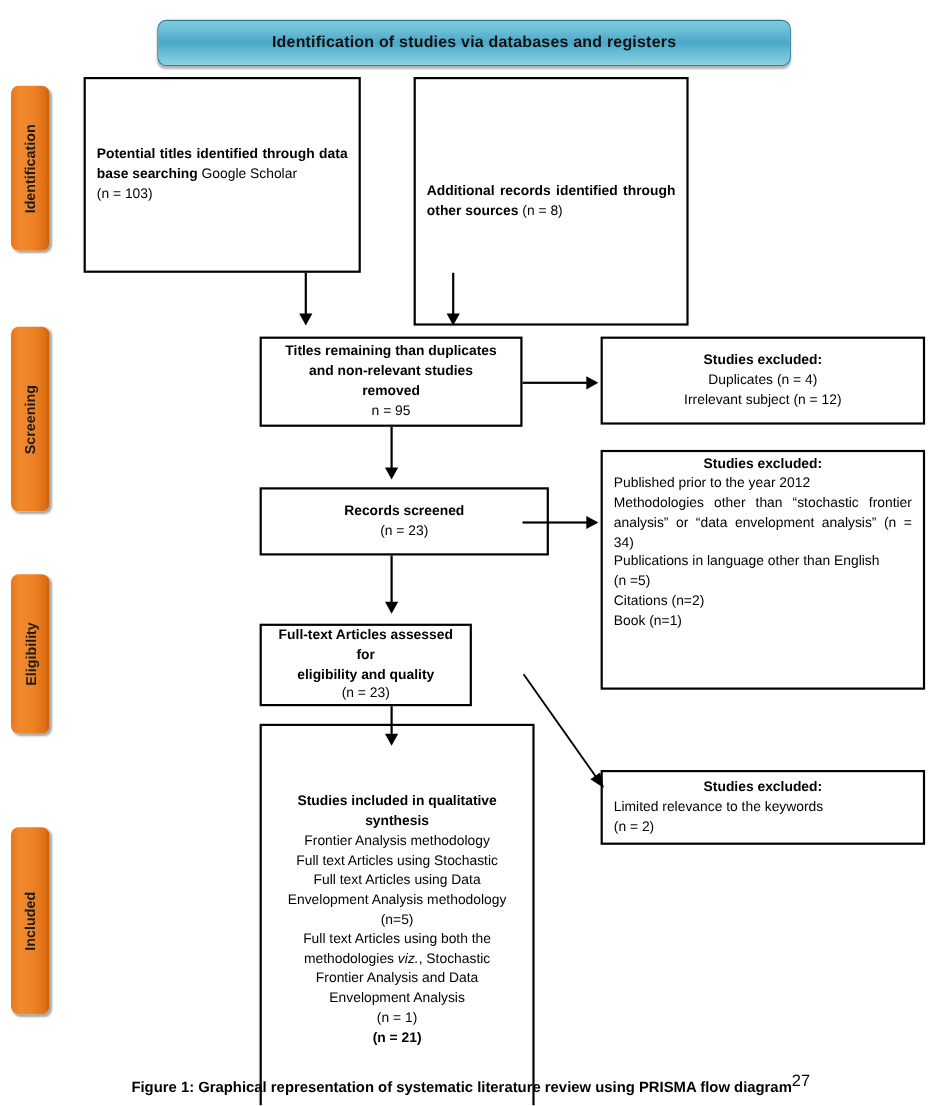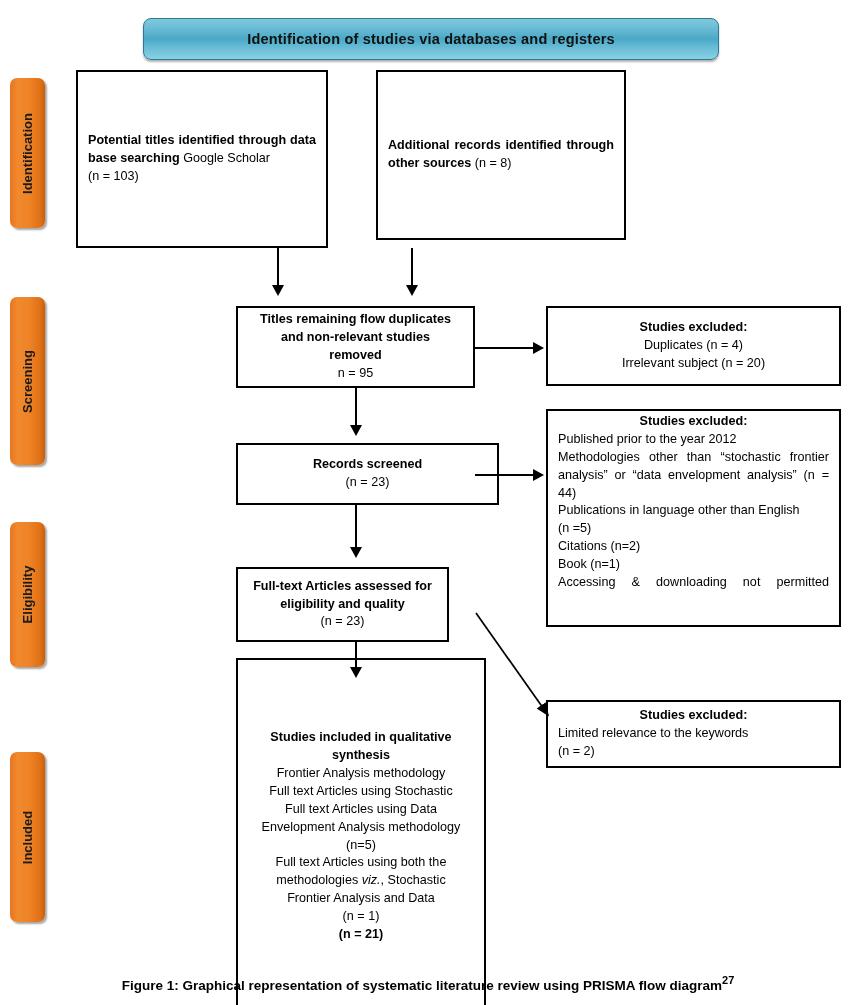--- a/index.html
+++ b/index.html
@@ -92,26 +92,26 @@
 
   
   .vcenter {
     display: flex;
     align-items: center;
     justify-content: center;
   }
 
   
   #box-databases   { left: 76px;  top: 70px;  width: 252px; height: 178px; align-items: center; }
-  #box-additional  { left: 376px; top: 70px;  width: 250px; height: 170px; }
+  #box-additional  { left: 376px; top: 70px;  width: 250px; height: 226px; }
   #box-duplicates  { left: 236px; top: 306px; width: 239px; height: 82px;  }
   #box-excluded-1  { left: 546px; top: 306px; width: 295px; height: 80px;  }
   #box-screened    { left: 236px; top: 443px; width: 263px; height: 62px;  }
   #box-excluded-2  { left: 546px; top: 409px; width: 295px; height: 218px; }
-  #box-fulltext    { left: 236px; top: 567px; width: 213px; height: 75px;  }
+  #box-fulltext    { left: 236px; top: 567px; width: 193px; height: 75px;  }
   #box-excluded-3  { left: 546px; top: 700px; width: 295px; height: 68px;  }
   #box-included    { left: 236px; top: 658px; width: 250px; height: 357px; }
 
   #box-excluded-2 .inner { padding-top: 2px; }
 
   
   .vline {
     position: absolute;
     width: 2px;
     background: #000000;
@@ -141,21 +141,21 @@
   .caption {
     position: absolute;
     left: 0;
     top: 974px;
     width: 856px;
     text-align: center;
     font-size: 13.5px;
     font-weight: bold;
     color: #000000;
   }
-  .caption sup { font-size: 11px; font-weight: bold; }
+  .caption sup { font-size: 15px; font-weight: normal; }
 </style>
 </head>
 <body>
 
 <div id="page">
 
   <div class="banner">
     <div class="banner-text">Identification of studies via databases and registers</div>
   </div>
 
@@ -182,52 +182,51 @@
 
   <div class="box justify vcenter" id="box-additional">
     <div class="inner">
       <span class="b">Additional records identified through other sources</span>
       <span>(n = 8)</span>
     </div>
   </div>
 
   <div class="box center vcenter" id="box-duplicates">
     <div class="inner">
-      <div class="b">Titles remaining flow duplicates</div>
+      <div class="b">Titles remaining than duplicates</div>
       <div class="b">and non-relevant studies</div>
       <div class="b">removed</div>
       <div>n = 95</div>
     </div>
   </div>
 
   <div class="box center vcenter" id="box-excluded-1">
     <div class="inner">
       <div class="b">Studies excluded:</div>
       <div>Duplicates (n = 4)</div>
-      <div>Irrelevant subject (n = 20)</div>
+      <div>Irrelevant subject (n = 12)</div>
     </div>
   </div>
 
   <div class="box center vcenter" id="box-screened">
     <div class="inner">
       <div class="b">Records screened</div>
       <div>(n = 23)</div>
     </div>
   </div>
 
   <div class="box" id="box-excluded-2">
     <div class="inner">
       <div class="b" style="text-align:center">Studies excluded:</div>
       <div>Published prior to the year 2012</div>
-      <div style="text-align:justify; text-align-last:left">Methodologies other than “stochastic frontier analysis” or “data envelopment analysis” (n = 44)</div>
+      <div style="text-align:justify; text-align-last:left">Methodologies other than “stochastic frontier analysis” or “data envelopment analysis” (n = 34)</div>
       <div>Publications in language other than English</div>
       <div>(n =5)</div>
       <div>Citations (n=2)</div>
       <div>Book (n=1)</div>
-      <div style="text-align:justify; text-align-last:justify">Accessing &amp; downloading not permitted</div>
     </div>
   </div>
 
   <div class="box center vcenter" id="box-fulltext">
     <div class="inner">
       <div class="b">Full-text Articles assessed for</div>
       <div class="b">eligibility and quality</div>
       <div>(n = 23)</div>
     </div>
   </div>
@@ -245,20 +244,21 @@
       <div class="b">Studies included in qualitative</div>
       <div class="b">synthesis</div>
       <div>Frontier Analysis methodology</div>
       <div>Full text Articles using Stochastic</div>
       <div>Full text Articles using Data</div>
       <div>Envelopment Analysis methodology</div>
       <div>(n=5)</div>
       <div>Full text Articles using both the</div>
       <div><span>methodologies </span><span class="it">viz.</span><span>, Stochastic</span></div>
       <div>Frontier Analysis and Data</div>
+      <div>Envelopment Analysis</div>
       <div>(n = 1)</div>
       <div class="b">(n = 21)</div>
     </div>
   </div>
 
   <div class="vline" style="left:277px; top:248px; height:40px;"></div>
   <div class="arrow-down" style="left:272px; top:285px;"></div>
 
   <div class="vline" style="left:411px; top:248px; height:40px;"></div>
   <div class="arrow-down" style="left:406px; top:285px;"></div>

